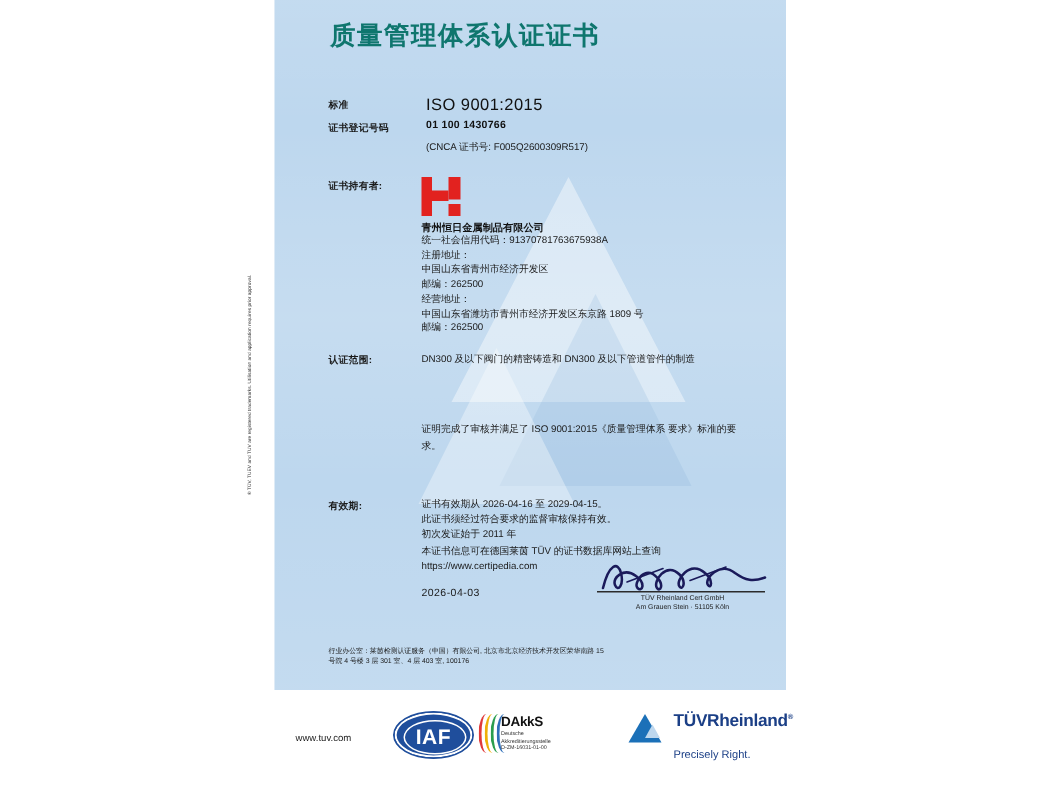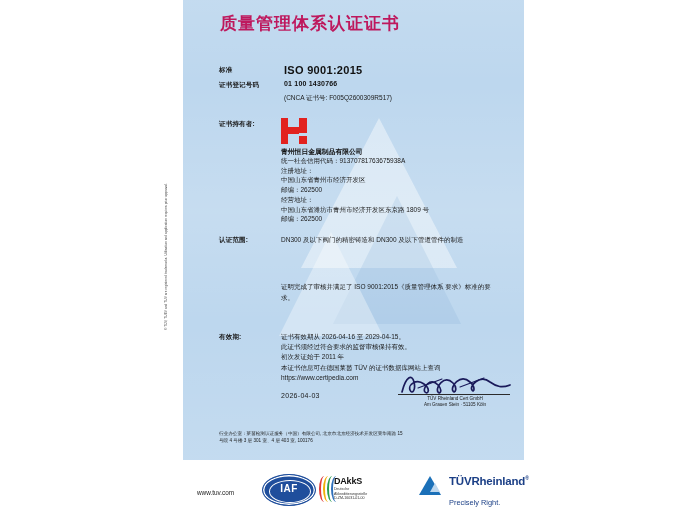--- a/index.html
+++ b/index.html
@@ -50,33 +50,33 @@
   .tri-c{
     left:96px;top:232px;
     border-left:52px solid transparent;
     border-right:52px solid transparent;
     border-bottom:104px solid rgba(255,255,255,.35);
   }
 
   
   .title{
     position:absolute;left:37px;top:12px;
-    font-size:17px;font-weight:bold;color:#be185d;
+    font-size:17px;font-weight:bold;color:#0f766e;
     letter-spacing:1px;
   }
 
   
   .lbl{
     position:absolute;
     font-size:6.5px;color:#1a1a1a;font-weight:bold;
     letter-spacing:.2px;
   }
   .std-val{
     position:absolute;left:101px;top:64px;
-    font-size:11px;font-weight:bold;color:#111;letter-spacing:.3px;
+    font-size:11px;font-weight:normal;color:#111;letter-spacing:.3px;
   }
   .reg-val{
     position:absolute;left:101px;top:80px;
     font-size:7px;font-weight:bold;color:#111;letter-spacing:.2px;
   }
   .cnca{
     position:absolute;left:101px;top:94px;
     font-size:6.5px;color:#1a1a1a;
   }
 
@@ -151,21 +151,21 @@
     background:#1f4e9c;
     border:1.6px solid #1f4e9c;
     box-shadow:inset 0 0 0 1.4px #ffffff;
   }
   .iaf-in{
     position:absolute;left:6px;top:4.5px;width:40px;height:21px;
     border-radius:50%;border:1px solid #fff;
   }
   .iaf-txt{
     position:absolute;left:0;top:8px;width:52px;text-align:center;
-    font-size:10px;font-weight:bold;color:#fff;letter-spacing:.4px;
+    font-size:14px;font-weight:bold;color:#fff;letter-spacing:.4px;
   }
   
   .dakks{position:absolute;left:136px;top:10px;width:74px;height:38px;}
   .dakks-arcs{position:absolute;left:0;top:4px;width:16px;height:26px;}
   .dakks-arcs i{
     position:absolute;top:0;width:7px;height:26px;
     border-left:2px solid;border-radius:60% 0 0 60%/50% 0 0 50%;
   }
   .dakks-name{
     position:absolute;left:15px;top:4px;

